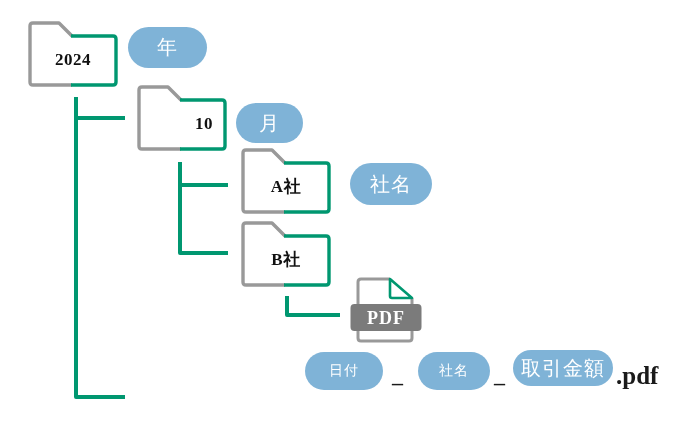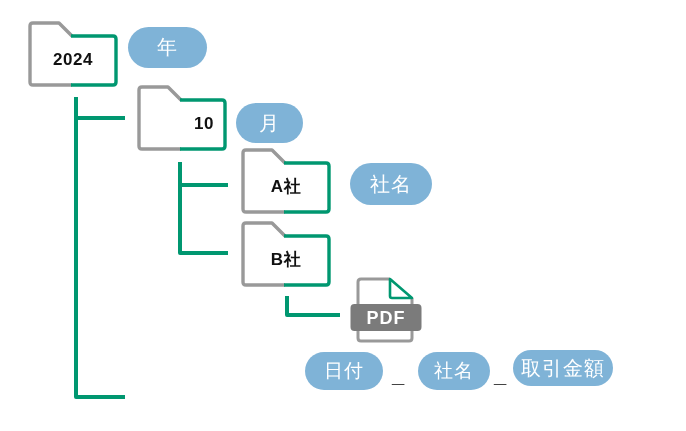--- a/index.html
+++ b/index.html
@@ -1,38 +1,38 @@
 <!DOCTYPE html>
 <html><head>
 <meta charset="utf-8">
 <style>
   html,body{margin:0;padding:0;background:#ffffff;}
   .canvas{
     position:relative;
     width:686px;height:431px;
     background:#ffffff;
-    font-family:Liberation Sans, sans-serif;
+    font-family:Liberation Serif, serif;
     overflow:hidden;
   }
   .connectors{position:absolute;left:0;top:0;z-index:1;}
   .folder{position:absolute;width:90px;height:66px;z-index:2;}
   .folder svg{position:absolute;left:0;top:0;}
   .folder .f-gray{fill:none;stroke:#999999;stroke-width:3.4;stroke-linejoin:round;}
   .folder .f-green{fill:none;stroke:#009770;stroke-width:3.4;stroke-linejoin:round;}
   .folder-label{
     position:absolute;left:0;right:0;top:29px;
     text-align:center;font-size:17px;font-weight:bold;color:#111111;
     line-height:20px;letter-spacing:.5px;
   }
   .badge{
     position:absolute;z-index:3;
     background:#7FB3D7;color:#ffffff;
     border-radius:999px;
     display:flex;align-items:center;justify-content:center;
-    font-size:19px;letter-spacing:1px;
+    font-size:14px;letter-spacing:1px;
   }
   .pdf-icon{position:absolute;z-index:2;text-align:right;}
   .sep{
     position:absolute;z-index:3;
     font-size:22px;font-weight:bold;color:#1a1a1a;line-height:26px;
   }
   .ext{
     position:absolute;z-index:3;
     font-size:25px;font-weight:bold;color:#1a1a1a;line-height:28px;
   }
@@ -98,14 +98,15 @@
       <text x="36" y="47" text-anchor="middle" fill="#ffffff" font-size="18" font-weight="bold" letter-spacing="1">PDF</text>
     </svg>
   </div>
 
 
   <div class="badge" style="left:305px;top:352px;width:78px;height:38px;">日付</div>
   <span class="sep" style="left:392px;top:362px;">_</span>
   <div class="badge" style="left:418px;top:352px;width:72px;height:38px;">社名</div>
   <span class="sep" style="left:494px;top:362px;">_</span>
   <div class="badge" style="left:513px;top:350px;width:100px;height:36px;font-size:20px;">取引金額</div>
+  <span class="ext" style="left:616px;top:362px;">.pdf</span>
 
 </div>
 
 </body></html>

